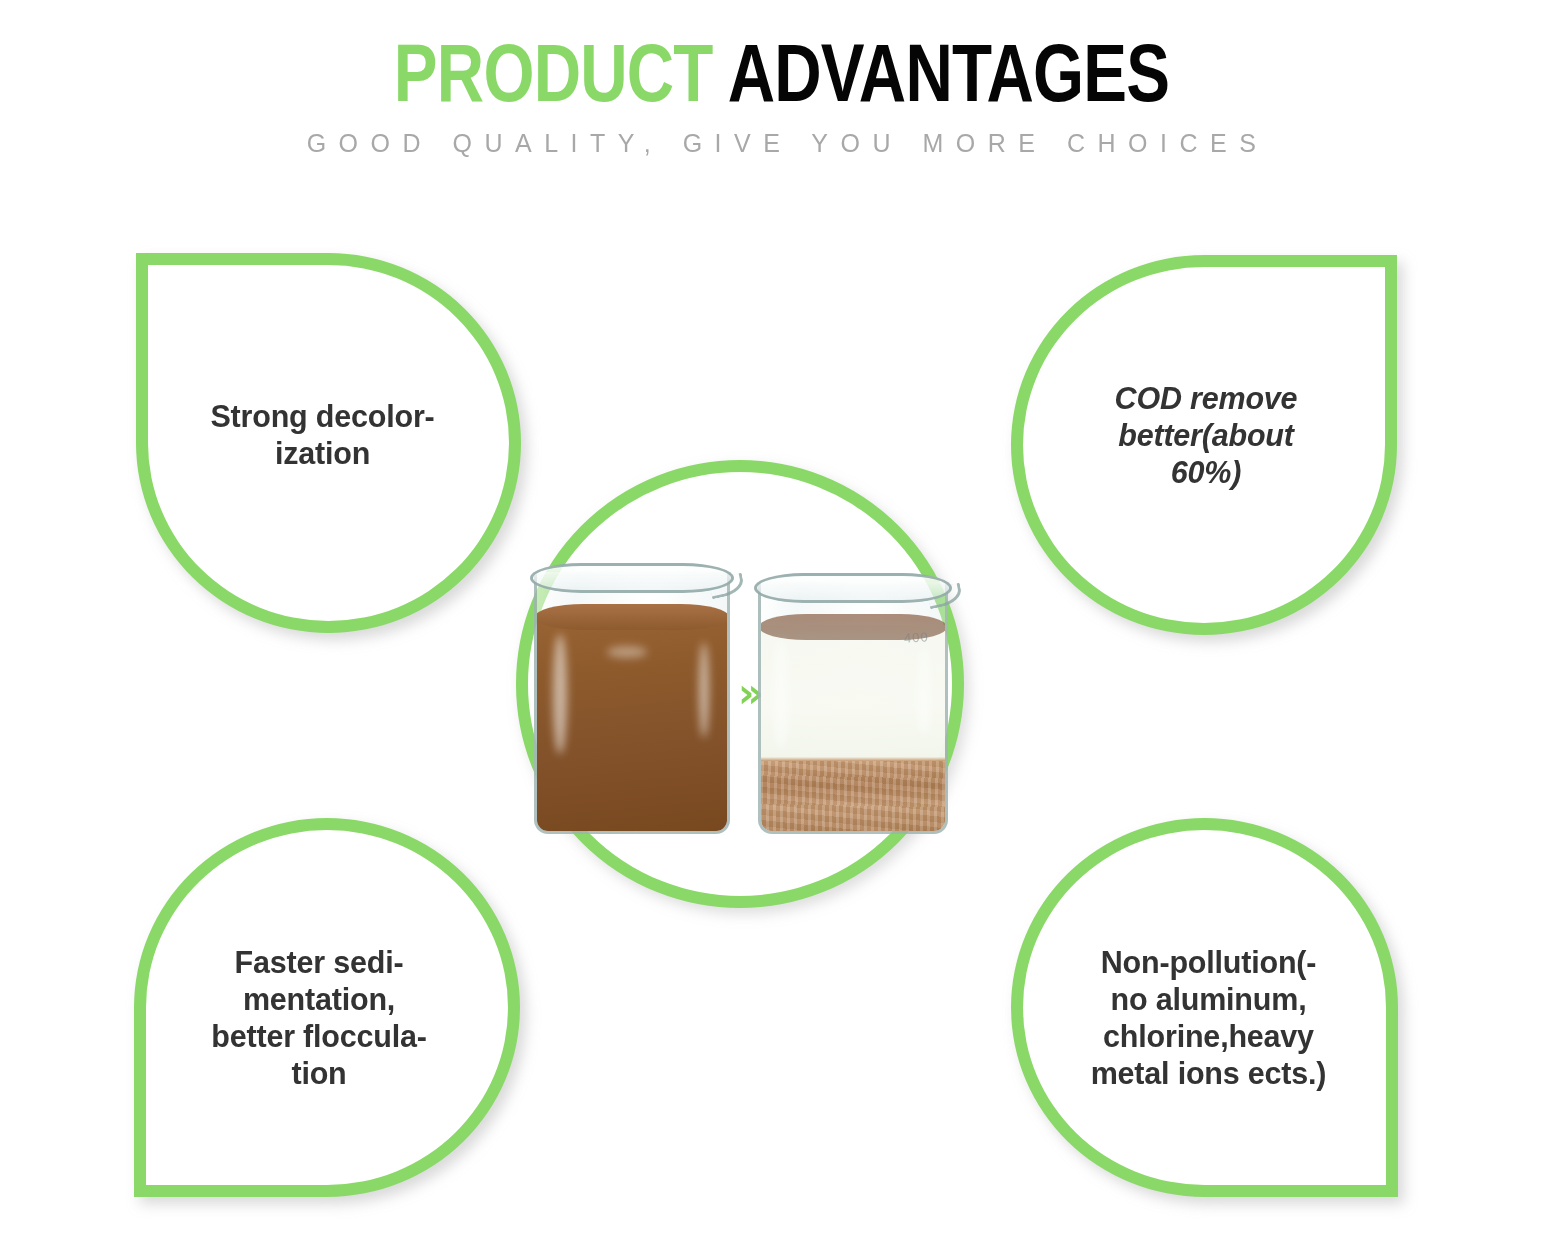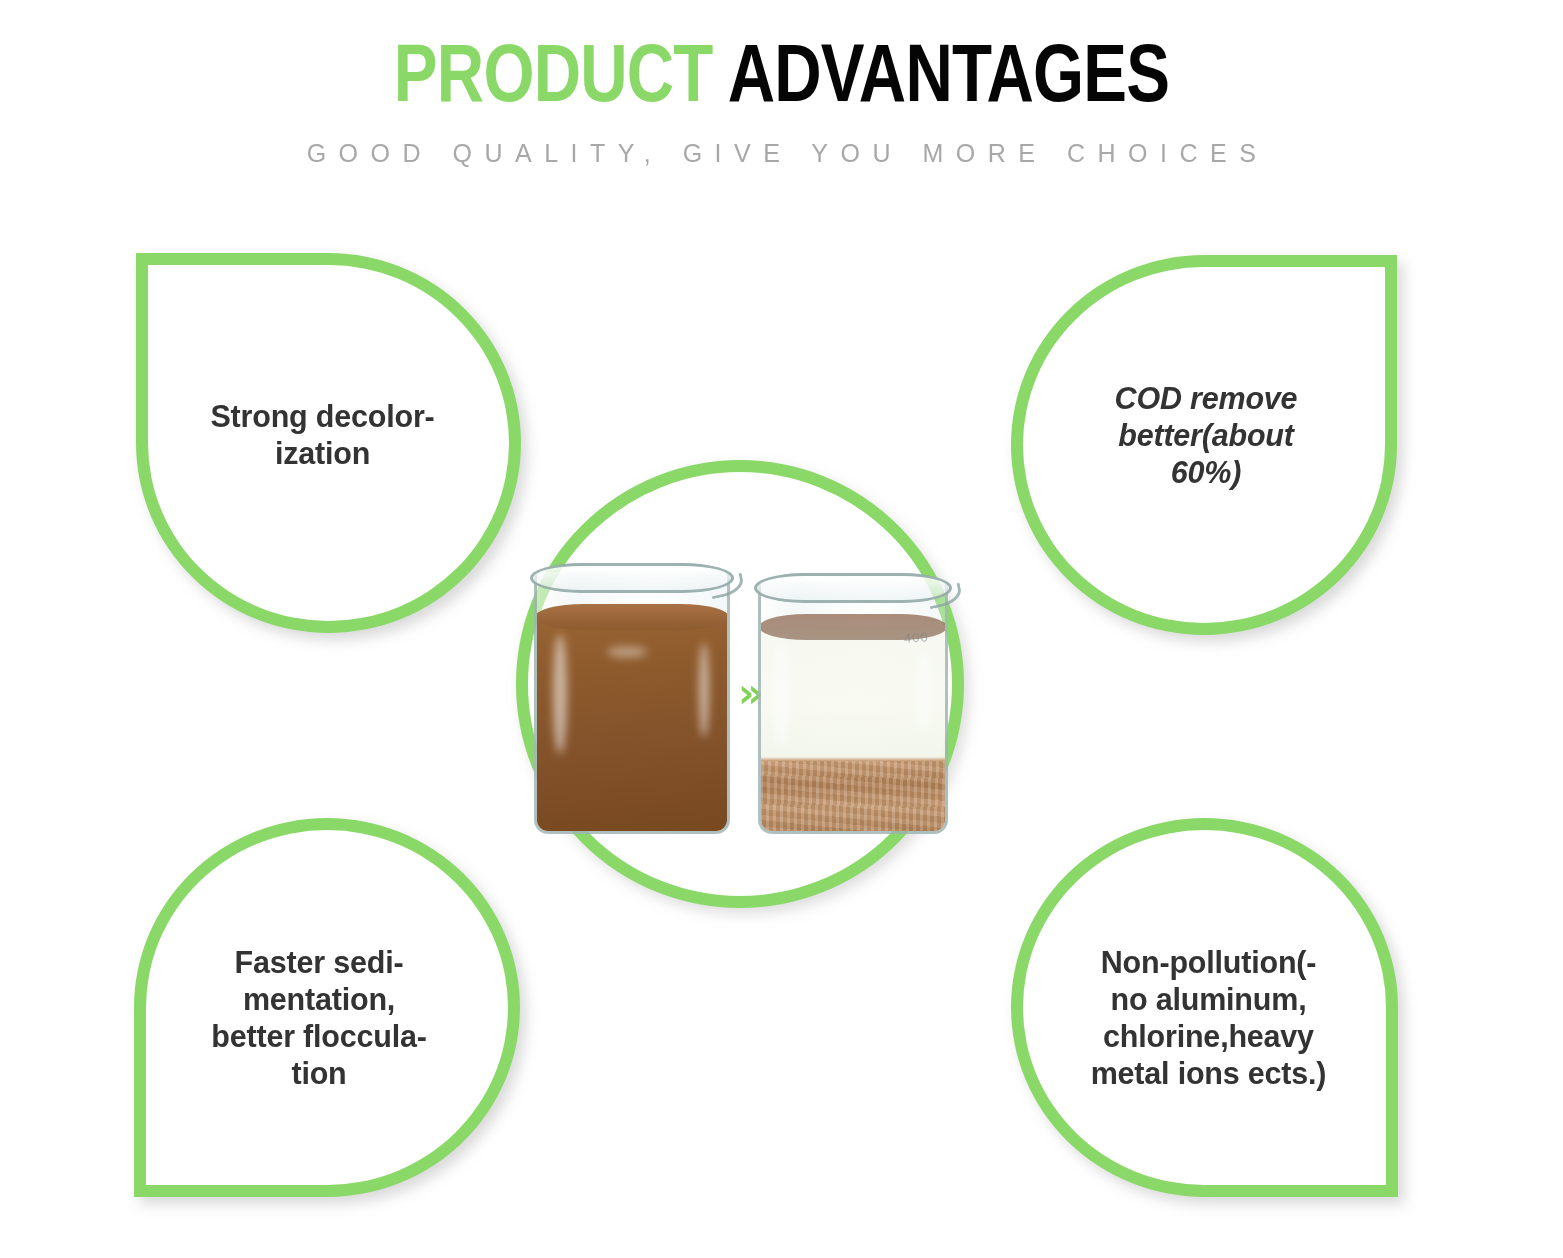--- a/index.html
+++ b/index.html
@@ -31,21 +31,21 @@
     font-size: 82px;
     line-height: 86px;
     letter-spacing: -1px;
     transform: scaleX(0.80);
     transform-origin: center top;
     white-space: nowrap;
   }
   .title .t-green { color: #8ad968; }
   .title .t-black { color: #050505; }
   .subtitle {
-    margin-top: 22px;
+    margin-top: 12px;
     font-size: 25px;
     line-height: 30px;
     letter-spacing: 12.5px;
     color: #a8a8a8;
     font-weight: 400;
     white-space: nowrap;
     text-indent: 12px;
   }
 
   

